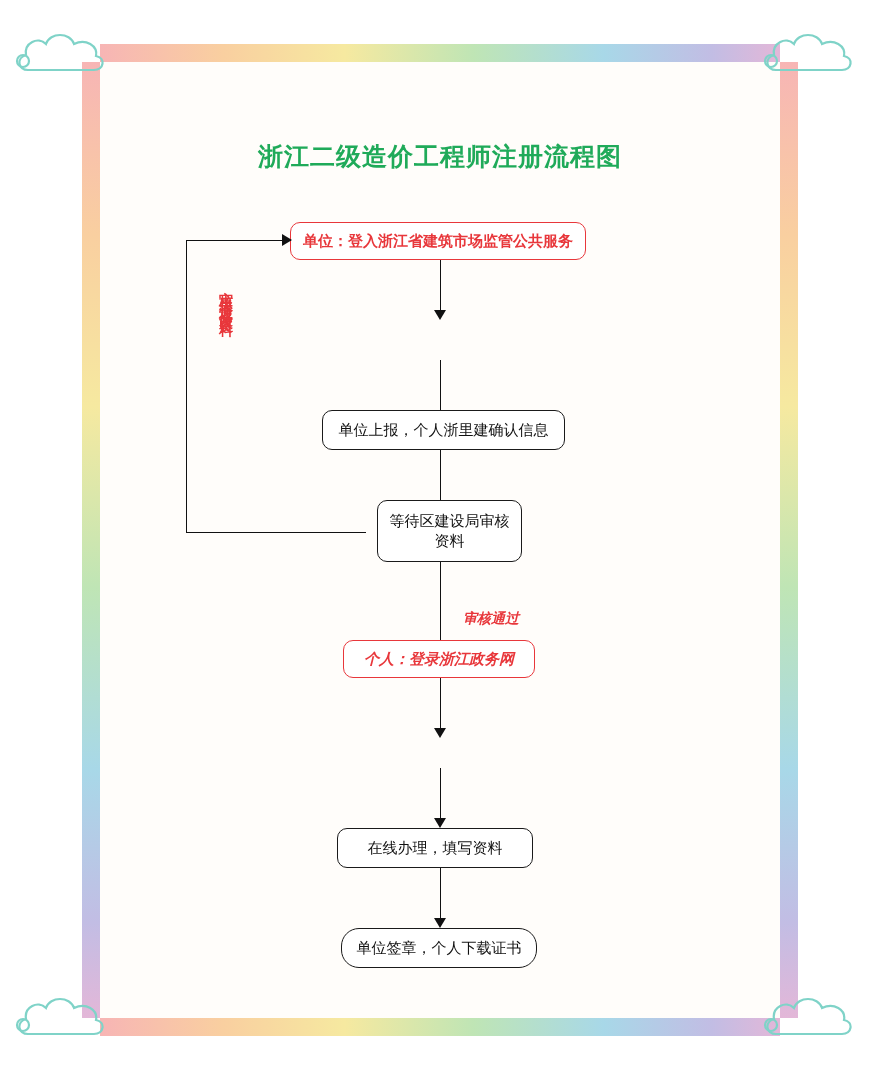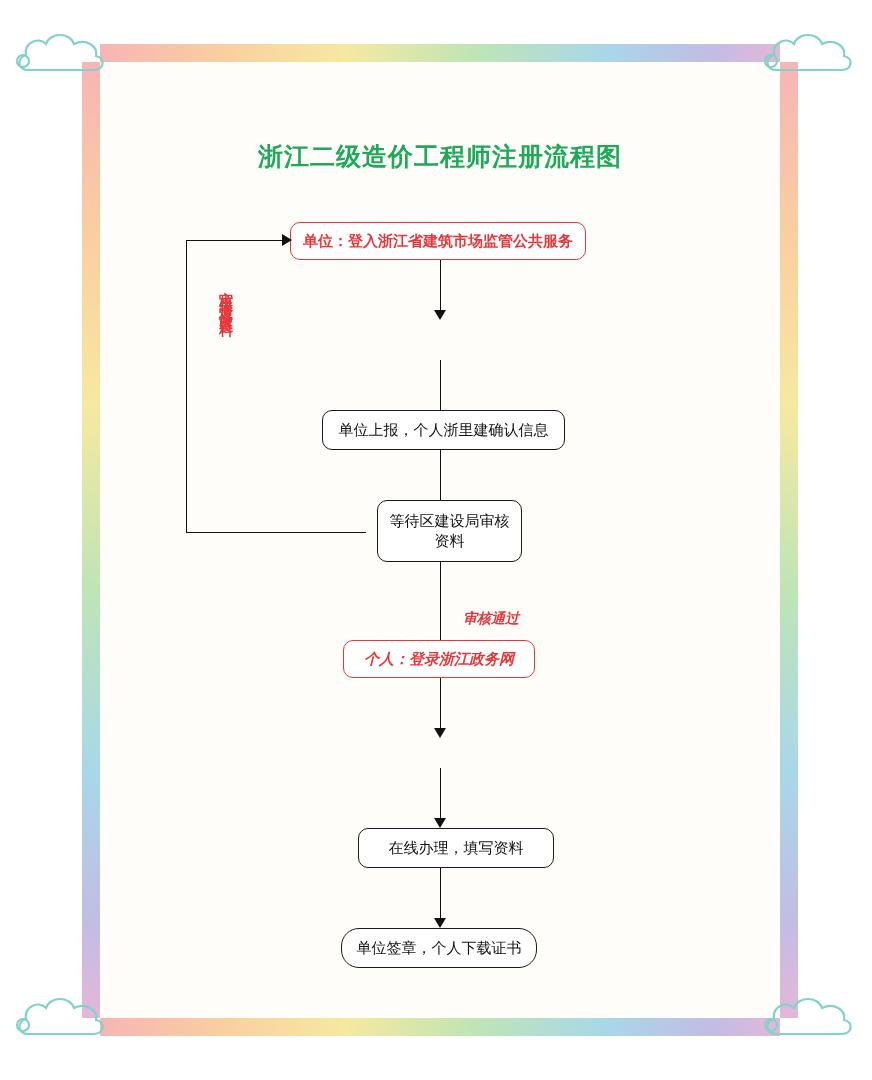--- a/index.html
+++ b/index.html
@@ -223,21 +223,21 @@
 
     <div class="node red" style="left:243px; top:578px; width:192px; height:38px;font-style:italic;">个人：登录浙江政务网</div>
 
     <div class="vline" style="left:340px; top:616px; height:52px;"></div>
     <div class="arrow-down" style="left:334px; top:666px;"></div>
 
 
     <div class="vline" style="left:340px; top:706px; height:52px;"></div>
     <div class="arrow-down" style="left:334px; top:756px;"></div>
 
-    <div class="node" style="left:258px; top:766px; width:196px; height:40px;">在线办理，填写资料</div>
+    <div class="node" style="left:237px; top:766px; width:196px; height:40px;">在线办理，填写资料</div>
 
     <div class="vline" style="left:340px; top:806px; height:52px;"></div>
     <div class="arrow-down" style="left:334px; top:856px;"></div>
 
     <div class="node" style="left:241px; top:866px; width:196px; height:40px;border-radius:18px;">单位签章，个人下载证书</div>
 
   </div>
 </div>
 
 </body></html>

